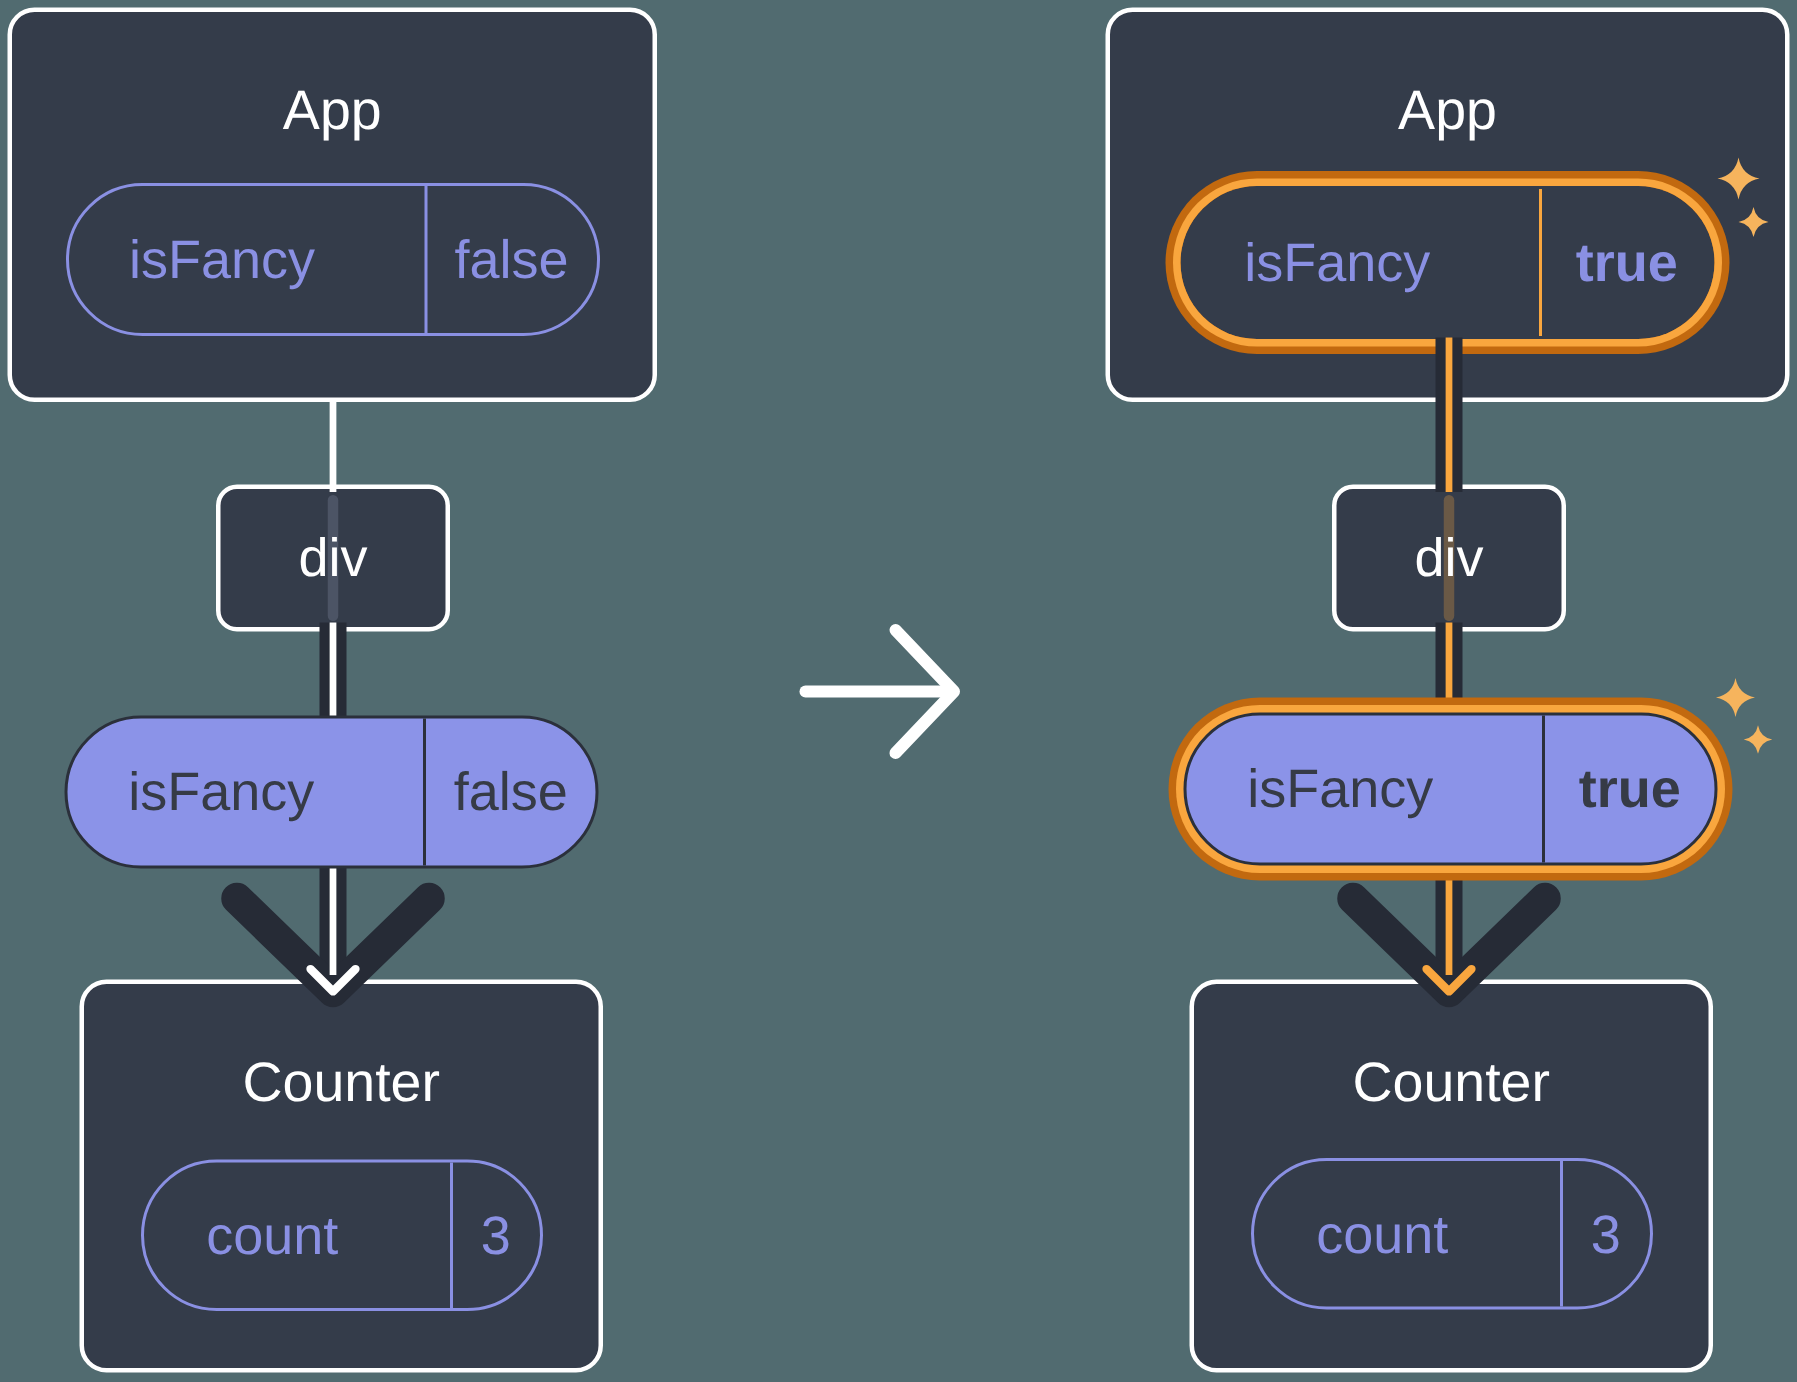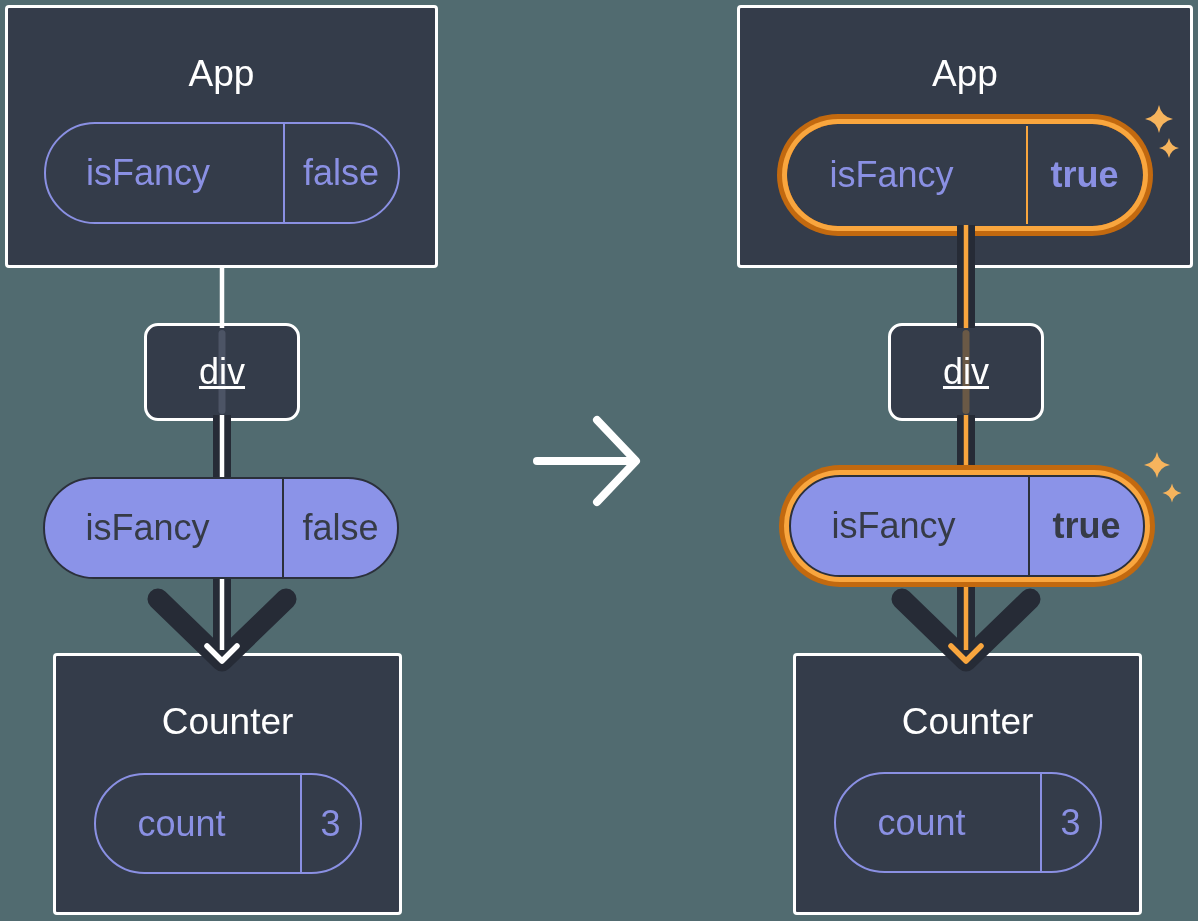--- a/index.html
+++ b/index.html
@@ -8,30 +8,30 @@
     position:relative;width:1198px;height:921px;overflow:hidden;
     background:var(--background,#516B70);
     font-family:"Liberation Sans", sans-serif;
     -webkit-font-smoothing:antialiased;
   }
   
   .node-box{
     position:absolute;z-index:1;
     background:var(--surface,#343C4A);
     border:3.5px solid var(--white,#fff);
-    border-radius:4px;
+    border-radius:18px;
   }
   .node-box.small{border-radius:14px;}
   .node-title{
     position:absolute;left:0;right:0;text-align:center;
     color:var(--white,#fff);font-size:37px;line-height:44px;
   }
   .div-label{
     position:absolute;inset:0;display:flex;align-items:center;justify-content:center;
-    color:var(--white,#fff);font-size:36px;text-decoration:underline;
+    color:var(--white,#fff);font-size:36px;
   }
   .through-band{
     position:absolute;left:50%;top:4px;bottom:4px;width:7px;
     transform:translateX(-50%);border-radius:4px;
   }
   .through-band.tint-white{background:rgba(214,222,255,0.15);}
   .through-band.tint-orange{background:rgba(249,166,62,0.28);}
   
   .pill{
     position:absolute;z-index:3;display:flex;

